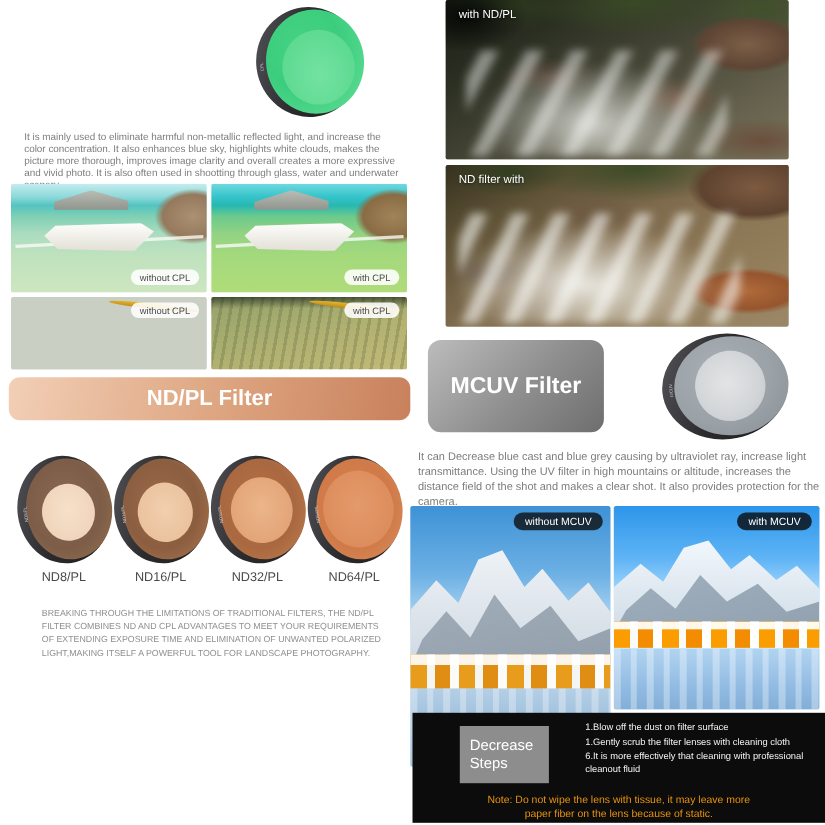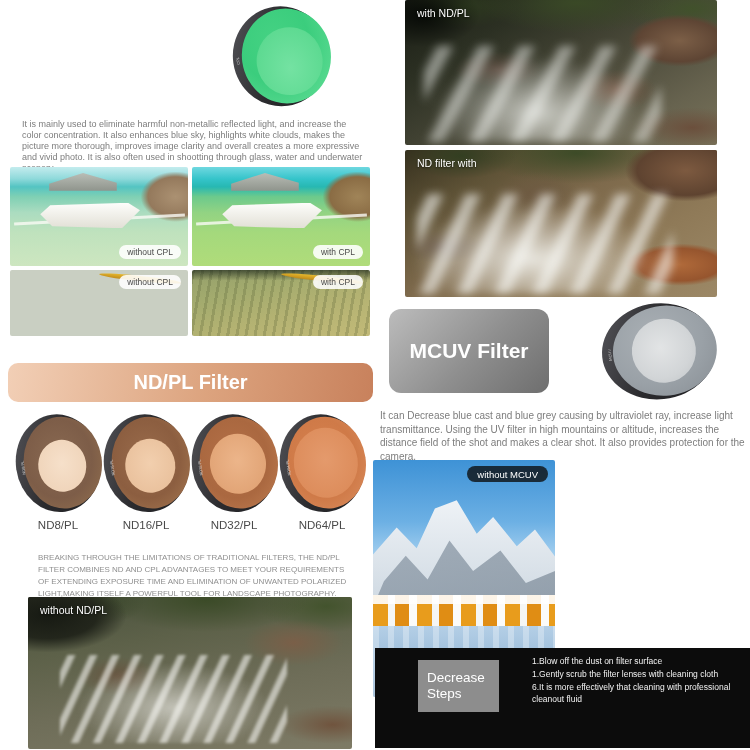--- a/index.html
+++ b/index.html
@@ -3,21 +3,21 @@
 <meta charset="utf-8">
 <style>
   html,body{margin:0;padding:0;}
   body{font-family:"Liberation Sans", sans-serif; background:#fff;}
   .page{position:relative;width:750px;height:750px;background:#fff;overflow:hidden;}
 
   
   .banner{position:absolute;display:flex;align-items:center;justify-content:center;color:#fff;font-weight:bold;}
   .banner-cpl{left:43px;top:20px;width:170px;height:71px;border-radius:14px;
     background:linear-gradient(135deg,#bce3b3 0%,#9ed3a0 55%,#8cc991 100%);font-size:15.5px;}
-  .banner-ndpl{left:8px;top:363px;width:365px;height:39px;border-radius:10px;
+  .banner-ndpl{left:8px;top:343px;width:365px;height:39px;border-radius:10px;
     background:linear-gradient(100deg,#f2cfb6 0%,#dca37e 55%,#c8815c 100%);font-size:20px;align-items:center;}
   .banner-mcuv{left:389px;top:309px;width:160px;height:84px;border-radius:12px;
     background:linear-gradient(135deg,#bcbcbc 0%,#8e8e8e 55%,#6e6e6e 100%);font-size:21px;}
 
   
   .para{position:absolute;color:#7d7d7d;}
   .cpl-desc{left:22px;top:110px;width:345px;font-size:9px;line-height:1.22;}
   .ndpl-desc{left:38px;top:544px;width:312px;font-size:8px;line-height:1.5;color:#8f8f8f;}
   .mcuv-desc{left:380px;top:399px;width:368px;font-size:10px;line-height:1.35;}
 
@@ -227,26 +227,20 @@
       <span class="rim-text">ND64/PL</span>
     </div>
     <span class="nd-name n1">ND8/PL</span>
     <span class="nd-name n2">ND16/PL</span>
     <span class="nd-name n3">ND32/PL</span>
     <span class="nd-name n4">ND64/PL</span>
   </div>
 
   <p class="para ndpl-desc">BREAKING THROUGH THE LIMITATIONS OF TRADITIONAL FILTERS, THE ND/PL FILTER COMBINES ND AND CPL ADVANTAGES TO MEET YOUR REQUIREMENTS OF EXTENDING EXPOSURE TIME AND ELIMINATION OF UNWANTED POLARIZED LIGHT,MAKING ITSELF A POWERFUL TOOL FOR LANDSCAPE PHOTOGRAPHY.</p>
 
-  <div class="photo stream stream-sharp" style="left:28px;top:597px;width:324px;height:152px;">
-    <div class="foliage"></div>
-    <div class="rocks"></div>
-    <div class="flow"></div>
-    <span class="plain-label">without ND/PL</span>
-  </div>
 
   <div class="photo stream stream-dark" style="left:405px;top:0;width:312px;height:145px;">
     <div class="foliage"></div>
     <div class="rocks"></div>
     <div class="flow"></div>
     <span class="plain-label">with ND/PL</span>
   </div>
   <div class="photo stream stream-bright" style="left:405px;top:150px;width:312px;height:147px;">
     <div class="foliage"></div>
     <div class="rocks"></div>
@@ -267,25 +261,36 @@
 
   <p class="para mcuv-desc">It can Decrease blue cast and blue grey causing by ultraviolet ray, increase light transmittance. Using the UV filter in high mountains or altitude, increases the distance field of the shot and makes a clear shot. It also provides protection for the camera.</p>
 
   <div class="photo lofoten" style="left:373px;top:460px;width:182px;height:237px;">
     <div class="mtn-back"></div>
     <div class="mtn-front"></div>
     <div class="village"></div>
     <div class="water"></div>
     <span class="pill pill-dark" style="right:7px;top:6px;">without MCUV</span>
   </div>
+  <div class="photo lofoten sat" style="left:558px;top:460px;width:187px;height:185px;">
+    <div class="mtn-back"></div>
+    <div class="mtn-front"></div>
+    <div class="village"></div>
+    <div class="water"></div>
+    <span class="pill pill-dark" style="right:7px;top:6px;">with MCUV</span>
+  </div>
 
   <div class="clean-panel">
     <div class="clean-box">
       <span>Decrease Steps</span>
     </div>
     <div class="clean-steps">
       <div>1.Blow off the dust on filter surface</div>
       <div>1.Gently scrub the filter lenses with cleaning cloth</div>
       <div>6.It is more effectively that cleaning with professional cleanout fluid</div>
     </div>
+    <div class="clean-note">
+      <div>Note: Do not wipe the lens with tissue, it may leave more</div>
+      <div>paper fiber on the lens because of static.</div>
+    </div>
   </div>
 
 </div>
 
 </body></html>

